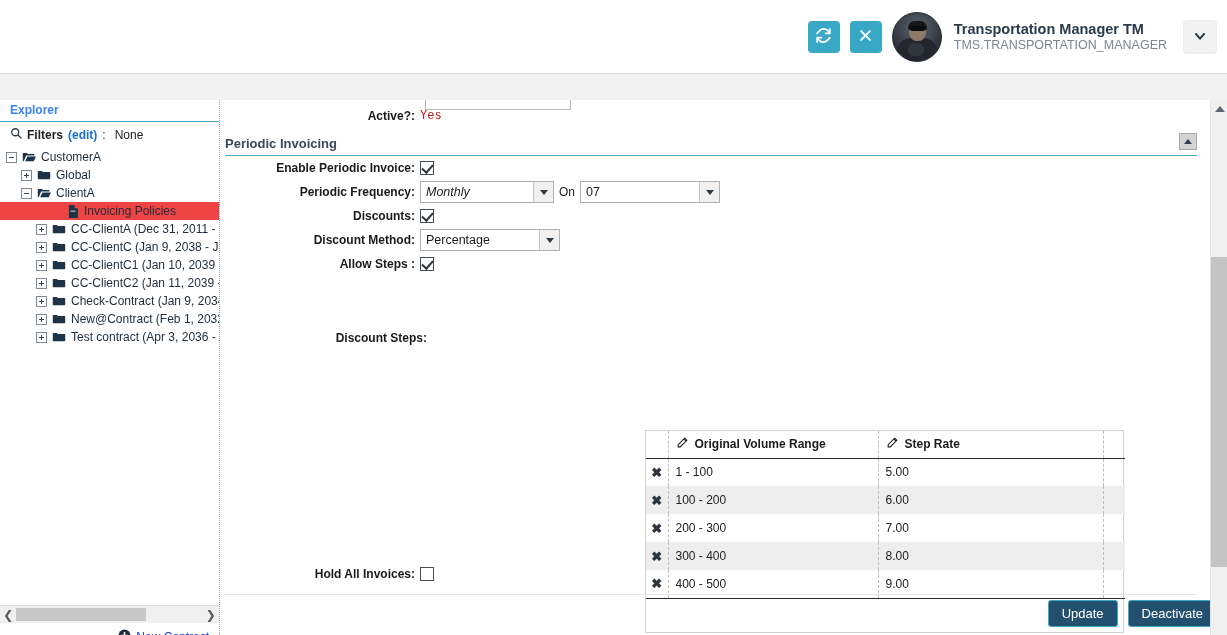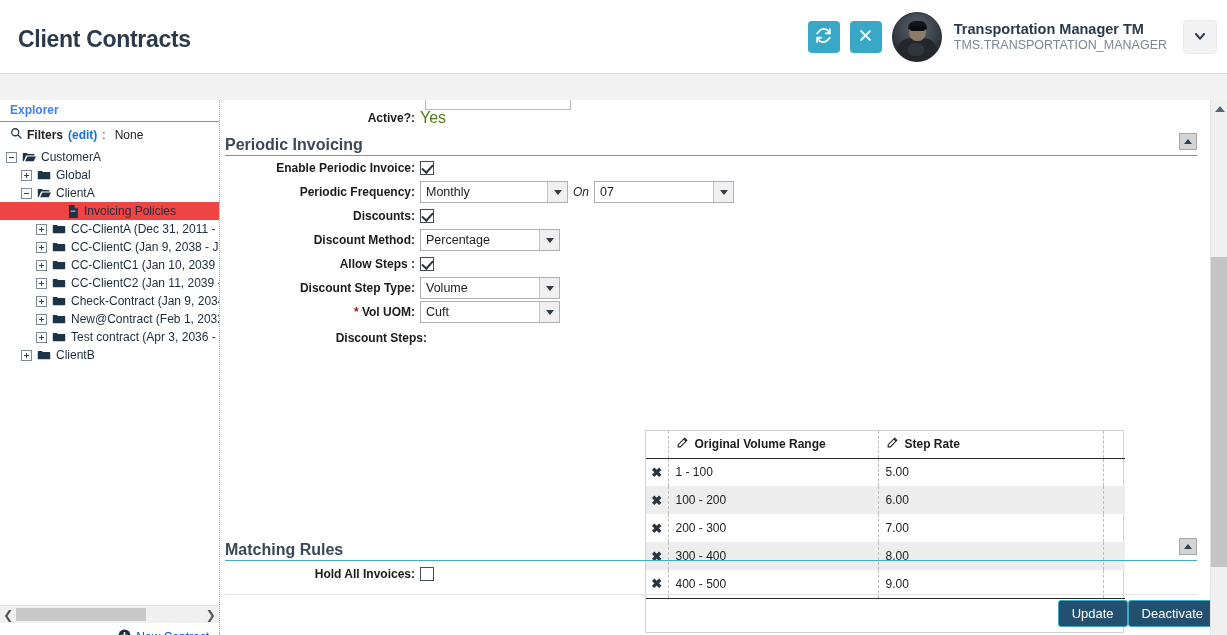--- a/index.html
+++ b/index.html
@@ -172,26 +172,26 @@
     border: 1px solid #b9b9b9; background: #fff;
   }
   .row {
     position: absolute; display: flex; align-items: center;
   }
   .lbl-r {
     width: 200px; text-align: right; padding-right: 5px;
     font-weight: bold; font-size: 12px; color: #1a1a1a;
   }
   .lbl-r .req { color: #a11b1b; }
-  .val-plain { font-size: 16px; color: #4d7c0f; }
+  .val-plain { font-size: 12px; color: #b91c1c; font-family: Liberation Mono, monospace; }
 
   .section-head {
     position: absolute; left: 5px; width: 972px; height: 24px;
     border-bottom: 1px solid #47a9c4;
-    font-size: 16px; font-weight: bold; color: #3b4754;
+    font-size: 13px; font-weight: bold; color: #3b4754;
     padding-top: 4px;
   }
   .collapse-btn {
     position: absolute; right: 0px; top: 1px;
     width: 18px; height: 17px;
     background: #d4d4d4; border: 1px solid #a8a8a8;
     display: flex; align-items: center; justify-content: center;
     cursor: pointer;
   }
   .tri-up {
@@ -226,21 +226,21 @@
     border-left: 1px solid #c4c4c4;
     display: flex; align-items: center; justify-content: center;
     flex: 0 0 auto;
   }
   .chev {
     width: 0; height: 0;
     border-left: 4px solid transparent;
     border-right: 4px solid transparent;
     border-top: 5px solid #2f3b47;
   }
-  .on-lbl { font-size: 12px; color: #222; margin: 0 5px; font-style: italic; }
+  .on-lbl { font-size: 12px; color: #222; margin: 0 5px; }
 
   
   .steps-wrap {
     position: absolute; left: 425px; top: 330px;
     width: 479px; height: 203px;
     border: 1px solid #d2d2d2; background: #ffffff;
   }
   .steps-table { width: 100%; border-collapse: collapse; table-layout: fixed; }
   .steps-table th, .steps-table td {
     font-size: 12px; text-align: left; padding: 0;
@@ -262,21 +262,21 @@
   }
   .add-row {
     height: 26px; display: flex; align-items: center;
     justify-content: flex-end; padding-right: 18px; gap: 5px;
   }
   .add-row .lnk { color: #1a3fd4; font-size: 12px; cursor: pointer; }
 
   
   .footer-btns {
     position: absolute; right: 10px; bottom: 8px;
-    display: flex; gap: 0;
+    display: flex; gap: 10px;
   }
   .btn-primary {
     background: #22506e; color: #ffffff;
     border: 1px solid #3ea8c4; border-radius: 3px;
     padding: 5px 13px; font-size: 13px; cursor: pointer;
     font-family: "Liberation Sans", sans-serif;
   }
 
   
   .vscroll {
@@ -296,21 +296,20 @@
     width: 0; height: 0;
     border-left: 5px solid transparent;
     border-right: 5px solid transparent;
     border-bottom: 6px solid #5a6573;
   }
 </style>
 </head>
 <body>
 
 <div class="header">
-  <div class="page-title">Client Contracts</div>
 
   <div class="hdr-right">
     <div class="icon-btn">
       <span>
         <svg width="17" height="17" viewBox="0 0 24 24" fill="none" stroke="#ffffff" stroke-width="2.4" stroke-linecap="round" stroke-linejoin="round">
           <polyline points="21 3 21 9 15 9"></polyline>
           <polyline points="3 21 3 15 9 15"></polyline>
           <path d="M20 8a8 8 0 0 0-13.3-3L3 9"></path>
           <path d="M4 16a8 8 0 0 0 13.3 3L21 15"></path>
         </svg>
@@ -460,29 +459,20 @@
         </div>
         <div class="node" style="padding-left: 36px;">
           <span class="twisty plus"></span>
           <span class="ico">
             <svg width="14" height="12" viewBox="0 0 18 15">
               <path fill="#1d3348" d="M1 3.2a1 1 0 0 1 1-1h4.2l1.5 1.6H16a1 1 0 0 1 1 1V12a1 1 0 0 1-1 1H2a1 1 0 0 1-1-1z"></path>
             </svg>
           </span>
           <span class="lbl">Test contract (Apr 3, 2036 - Ap</span>
         </div>
-        <div class="node" style="padding-left: 21px;">
-          <span class="twisty plus"></span>
-          <span class="ico">
-            <svg width="14" height="12" viewBox="0 0 18 15">
-              <path fill="#1d3348" d="M1 3.2a1 1 0 0 1 1-1h4.2l1.5 1.6H16a1 1 0 0 1 1 1V12a1 1 0 0 1-1 1H2a1 1 0 0 1-1-1z"></path>
-            </svg>
-          </span>
-          <span class="lbl">ClientB</span>
-        </div>
       </div>
 
     <div class="sb-hscroll">
       <div class="arr">❮</div>
       <div class="thumb"></div>
       <div class="arr" style="margin-left:57px">❯</div>
     </div>
 
     <div class="new-contract">
       <span>
@@ -513,21 +503,21 @@
         </div>
       </div>
 
       <div class="row" style="left:0; top:61px;">
         <div class="lbl-r">Enable Periodic Invoice:</div>
         <div class="cb checked"></div>
       </div>
 
       <div class="row" style="left:0; top:81px;">
         <div class="lbl-r">Periodic Frequency:</div>
-        <div class="sel" style="width:148px;">
+        <div class="sel" style="width:134px;font-style:italic;">
           <span class="txt">Monthly</span>
           <span class="btn">
               <span class="chev"></span>
             </span>
         </div>
         <span class="on-lbl">On</span>
         <div class="sel" style="width:140px;">
           <span class="txt">07</span>
           <span class="btn">
               <span class="chev"></span>
@@ -548,42 +538,21 @@
               <span class="chev"></span>
             </span>
         </div>
       </div>
 
       <div class="row" style="left:0; top:157px;">
         <div class="lbl-r">Allow Steps :</div>
         <div class="cb checked"></div>
       </div>
 
-      <div class="row" style="left:0; top:177px;">
-        <div class="lbl-r">Discount Step Type:</div>
-        <div class="sel" style="width:140px;">
-          <span class="txt">Volume</span>
-          <span class="btn">
-              <span class="chev"></span>
-            </span>
-        </div>
-      </div>
-
-      <div class="row" style="left:0; top:201px;">
-        <div class="lbl-r">
-          <span class="req">*</span>
-          <span>Vol UOM:</span>
-        </div>
-        <div class="sel" style="width:140px;">
-          <span class="txt">Cuft</span>
-          <span class="btn">
-              <span class="chev"></span>
-            </span>
-        </div>
-      </div>
+
 
       <div class="row" style="left:12px; top:231px;">
         <div class="lbl-r">Discount Steps:</div>
       </div>
 
       <div class="steps-wrap">
         <table class="steps-table">
           <thead>
             <tr>
               <th class="col-x"></th>
@@ -680,26 +649,20 @@
             <svg width="12" height="12" viewBox="0 0 24 24">
               <circle cx="12" cy="12" r="11" fill="#1d2b3a"></circle>
               <rect x="10.6" y="5.5" width="2.8" height="13" fill="#ffffff"></rect>
               <rect x="5.5" y="10.6" width="13" height="2.8" fill="#ffffff"></rect>
             </svg>
           </span>
           <span class="lnk">Add</span>
         </div>
       </div>
 
-      <div class="section-head" style="top:437px;">
-        <span>Matching Rules</span>
-        <div class="collapse-btn">
-          <span class="tri-up"></span>
-        </div>
-      </div>
 
       <div class="row" style="left:0; top:467px;">
         <div class="lbl-r">Hold All Invoices:</div>
         <div class="cb"></div>
       </div>
 
       <div style="position:absolute; left:5px; top:494px; width:972px; height:1px; background:#e4e4e4;"></div>
     </div>
 
     <div class="footer-btns">

